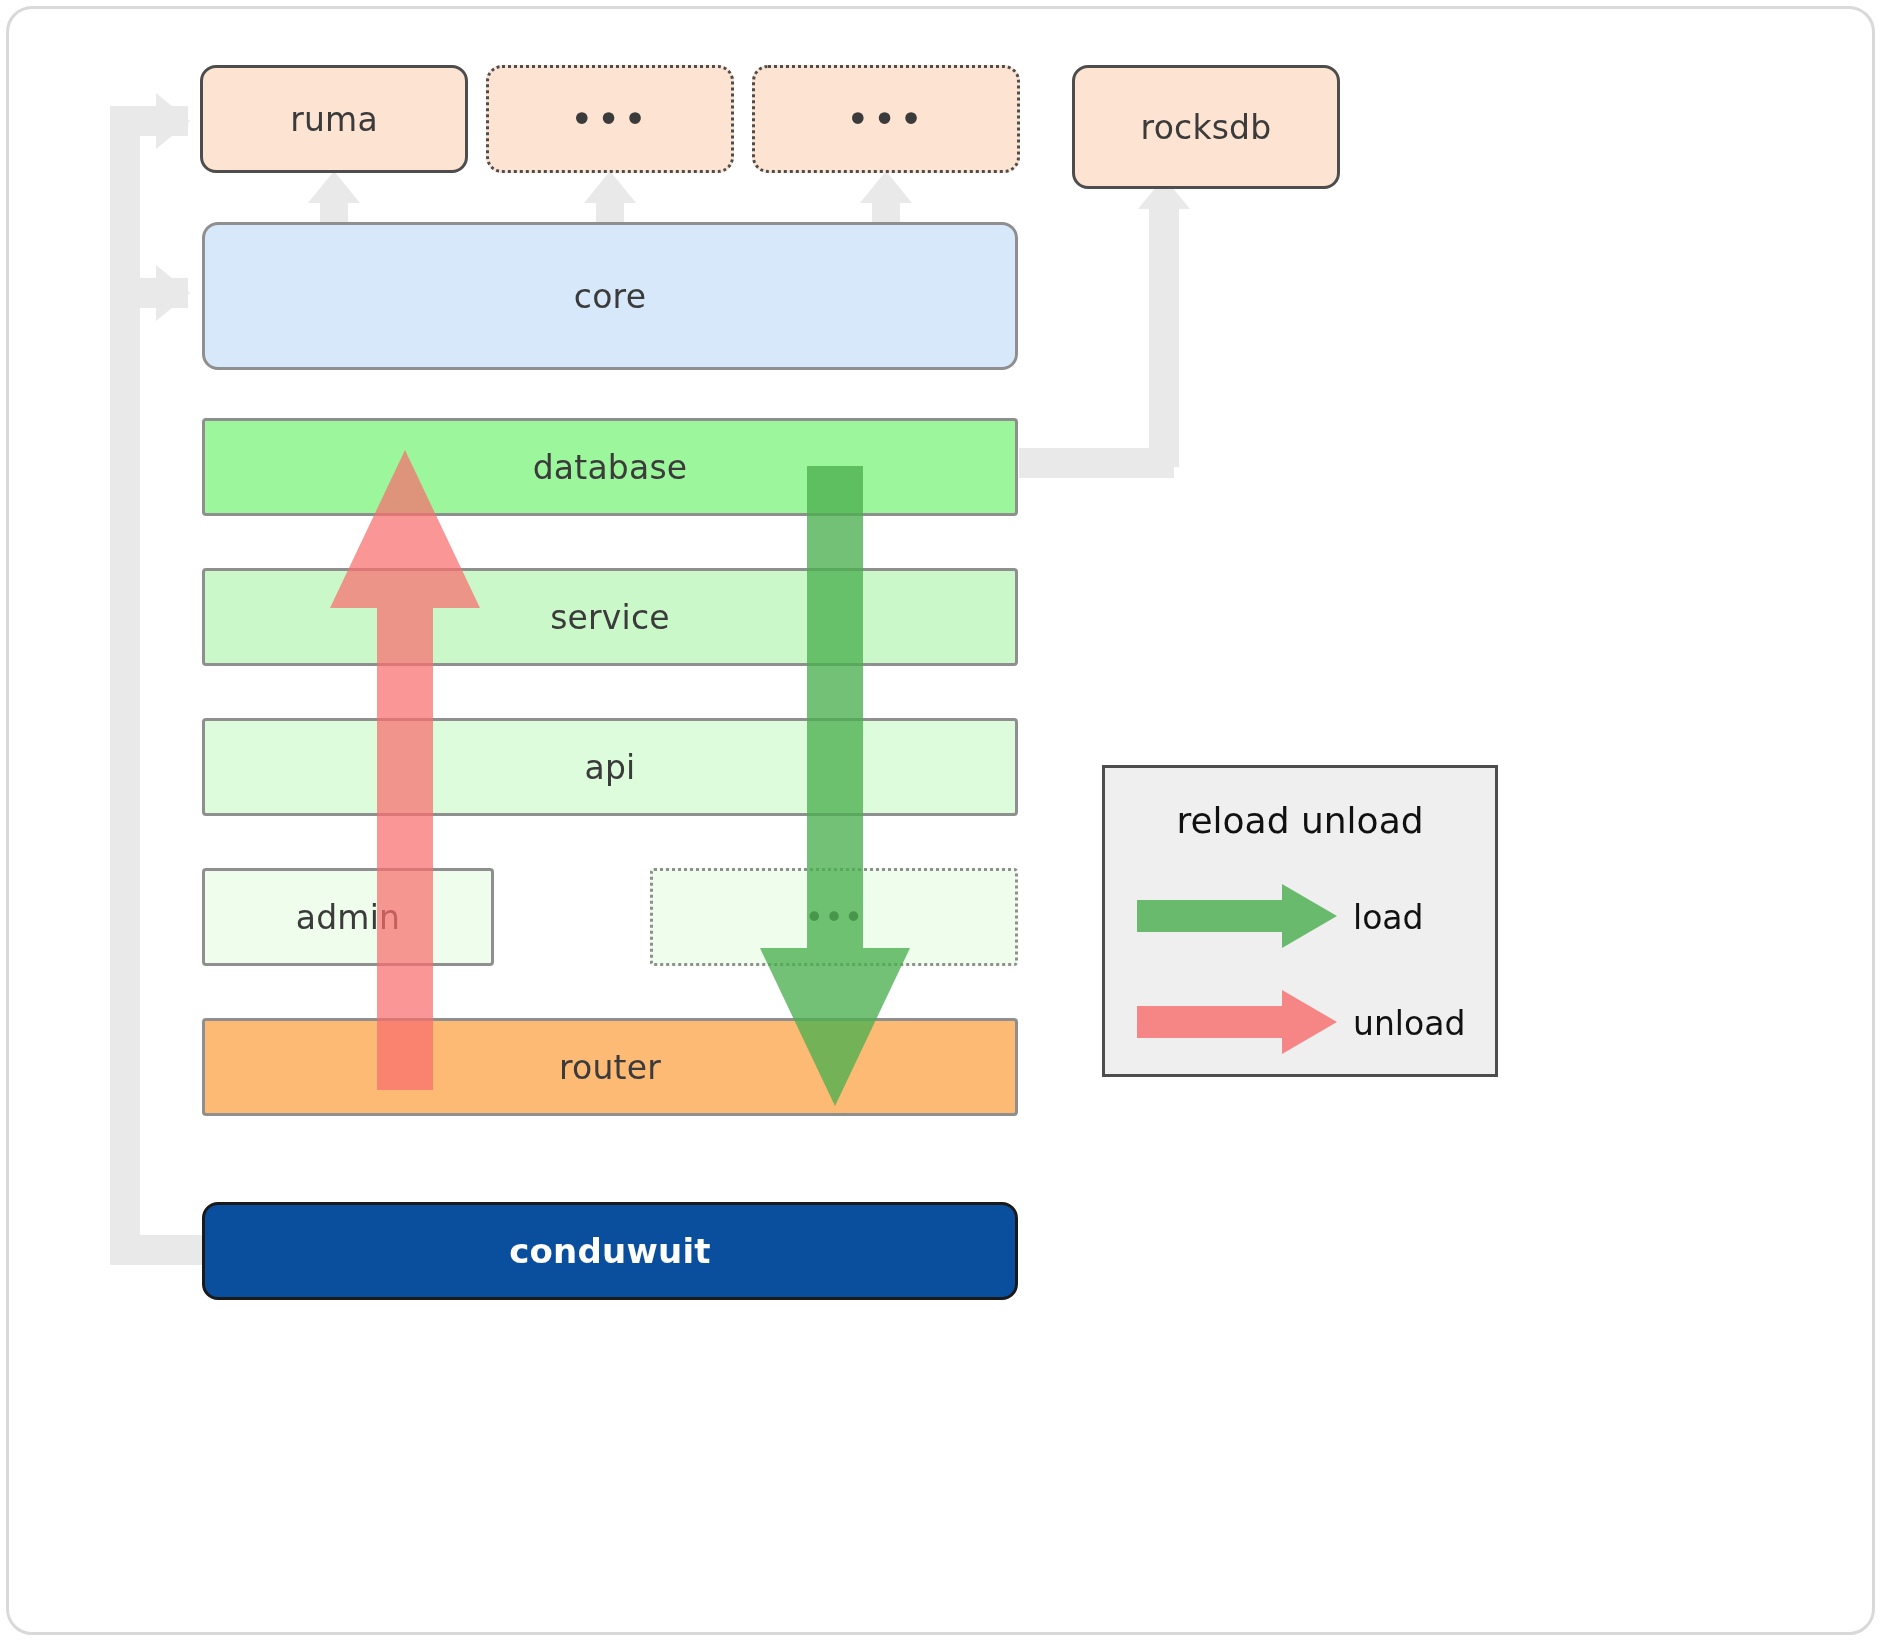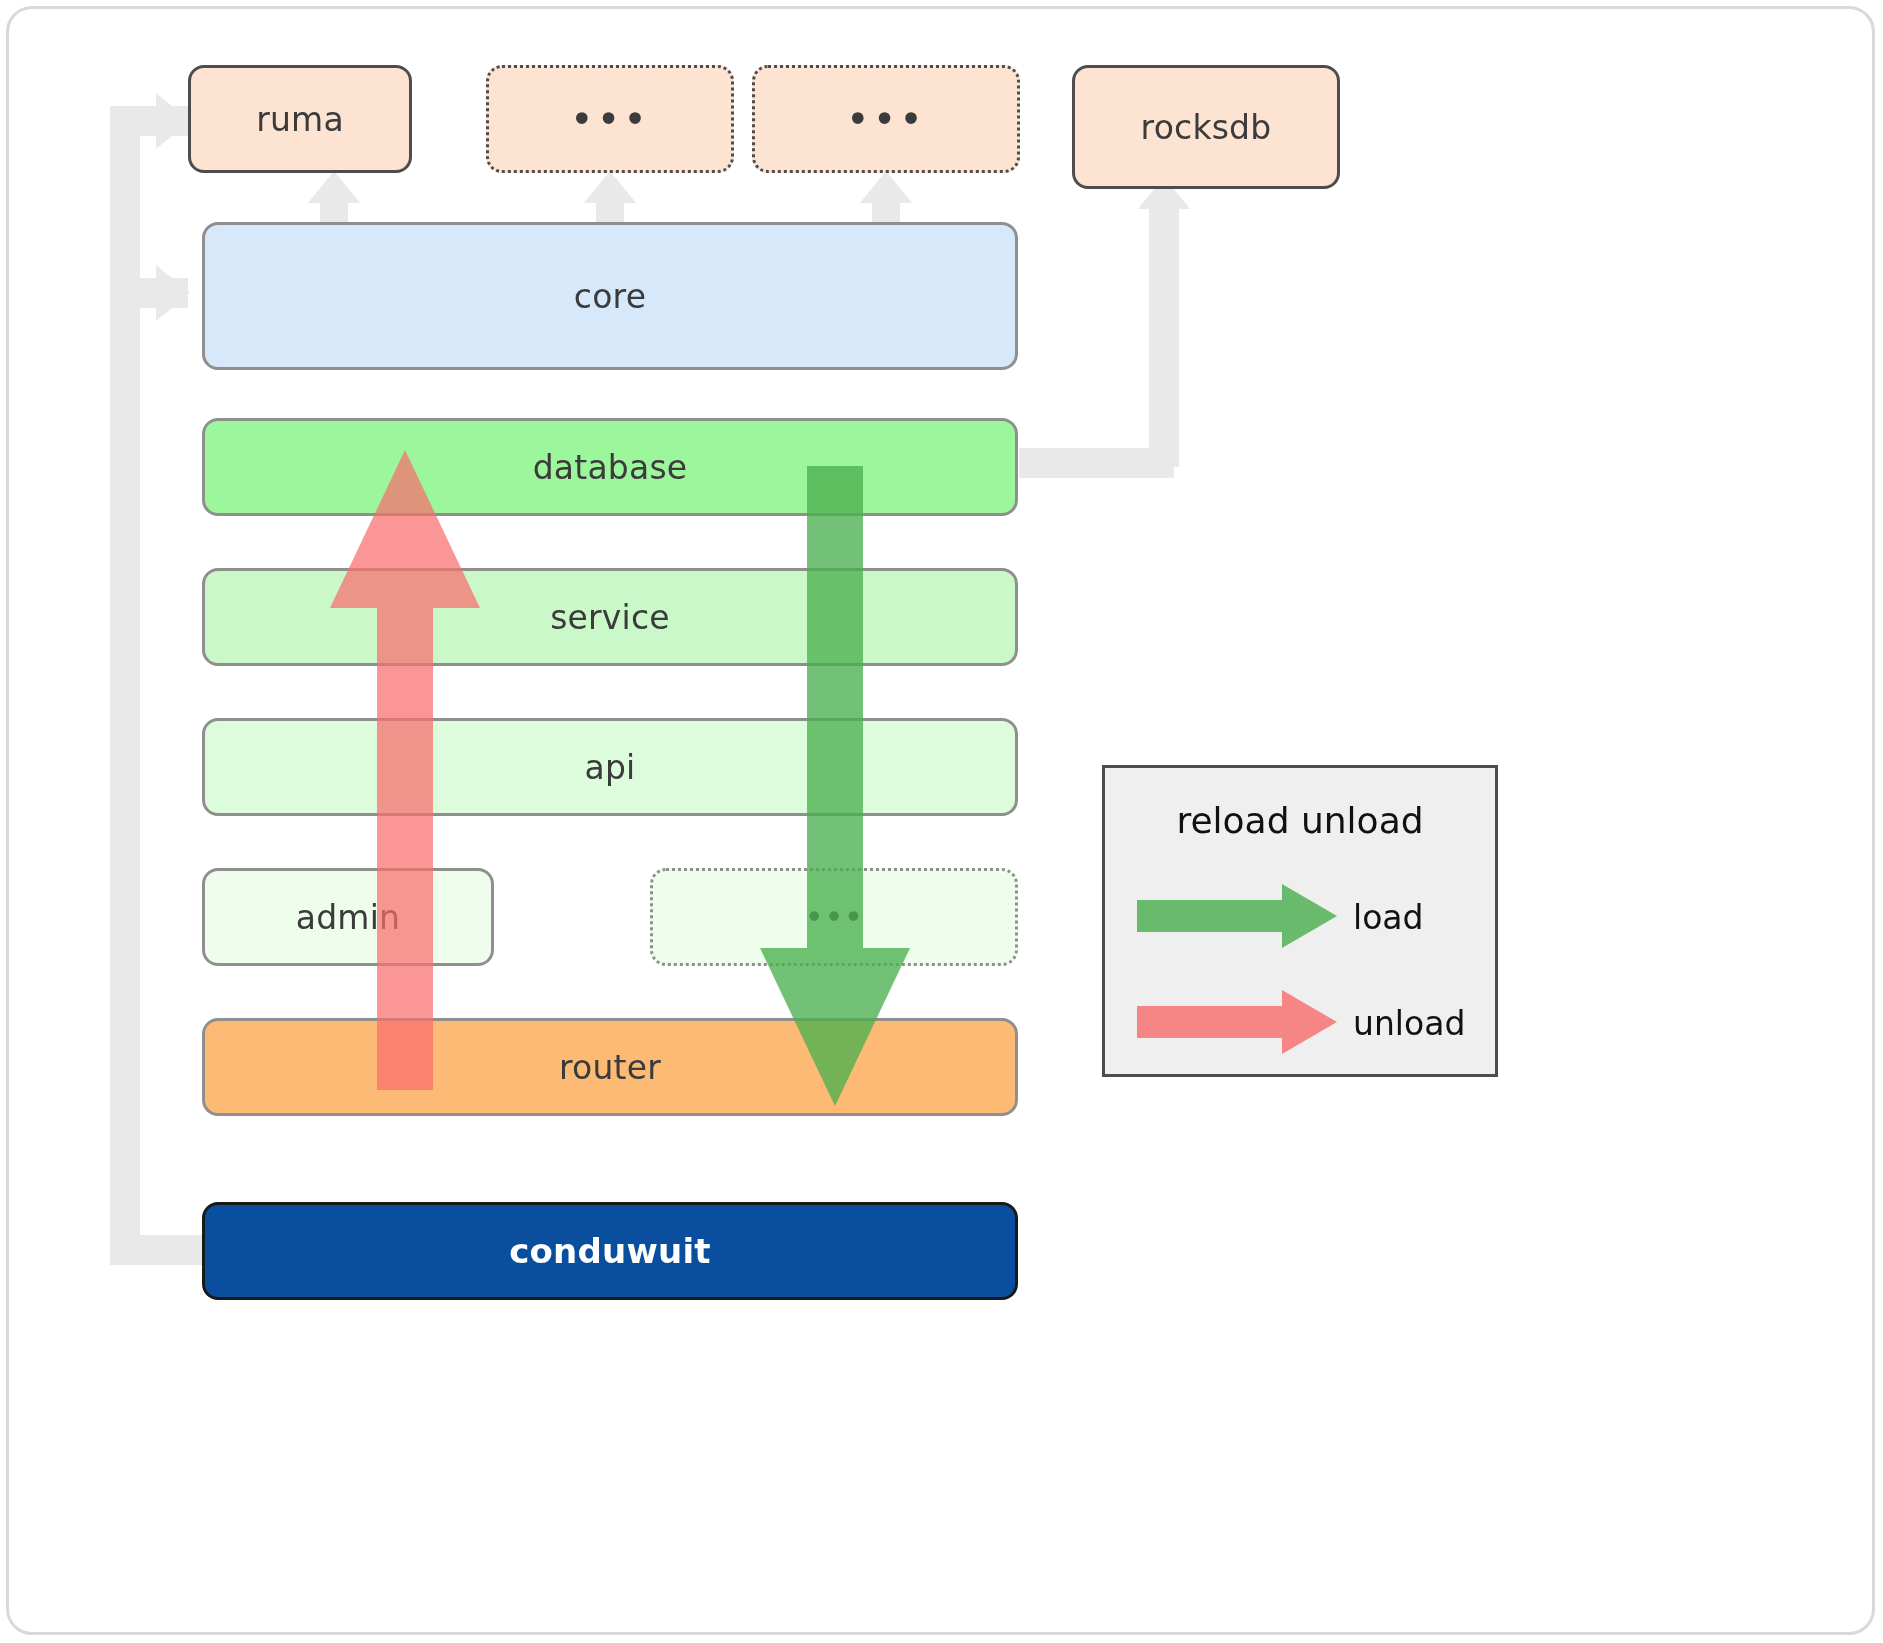--- a/index.html
+++ b/index.html
@@ -13,21 +13,21 @@
 
   .node{
     position:absolute;box-sizing:border-box;display:flex;align-items:center;justify-content:center;
     font-size:33px;color:#3b3b3b;border-radius:14px;letter-spacing:.2px;
   }
   .dep{background:#fde3d2;border:3px solid #4d4d4d;border-radius:16px;}
   .dep.dotted{border:3px dotted #4d4d4d;}
   .dep .dots{font-size:40px;line-height:0;letter-spacing:3px;color:#3b3b3b;}
 
   .core{background:#d7e8fb;border:3px solid #8f8f8f;border-radius:16px;}
-  .layer{border:3px solid #8f8f8f;border-radius:16px;text-align:right;}
+  .layer{border:3px solid #8f8f8f;border-radius:4px;text-align:right;}
   .layer.dotted{border:3px dotted #8f8f8f;}
   .conduwuit{background:#0a4f9e;border:3px solid #1a1a1a;border-radius:16px;color:#ffffff;font-weight:bold;font-size:34px;}
 
   
   .gline{position:absolute;background:#e9e9e9;}
   .garrow{position:absolute;width:0;height:0;}
   .garrow.right{border-top:28px solid transparent;border-bottom:28px solid transparent;border-left:34px solid #e9e9e9;}
   .garrow.up{border-left:26px solid transparent;border-right:26px solid transparent;border-bottom:32px solid #e9e9e9;}
 
   
@@ -61,21 +61,21 @@
 
   <div class="gline" style="left:320px;top:193px;width:28px;height:33px;"></div>
   <div class="garrow up" style="left:308px;top:171px;"></div>
 
   <div class="gline" style="left:596px;top:193px;width:28px;height:33px;"></div>
   <div class="garrow up" style="left:584px;top:171px;"></div>
 
   <div class="gline" style="left:872px;top:193px;width:28px;height:33px;"></div>
   <div class="garrow up" style="left:860px;top:171px;"></div>
 
-  <div class="node dep" style="left:188px;top:65px;width:224px;height:108px;">
+  <div class="node dep" style="left:200px;top:65px;width:268px;height:108px;">
     <span>ruma</span>
   </div>
 
   <div class="node dep dotted" style="left:486px;top:65px;width:248px;height:108px;">
     <span class="dots">•••</span>
   </div>
 
   <div class="node dep dotted" style="left:752px;top:65px;width:268px;height:108px;">
     <span class="dots">•••</span>
   </div>

